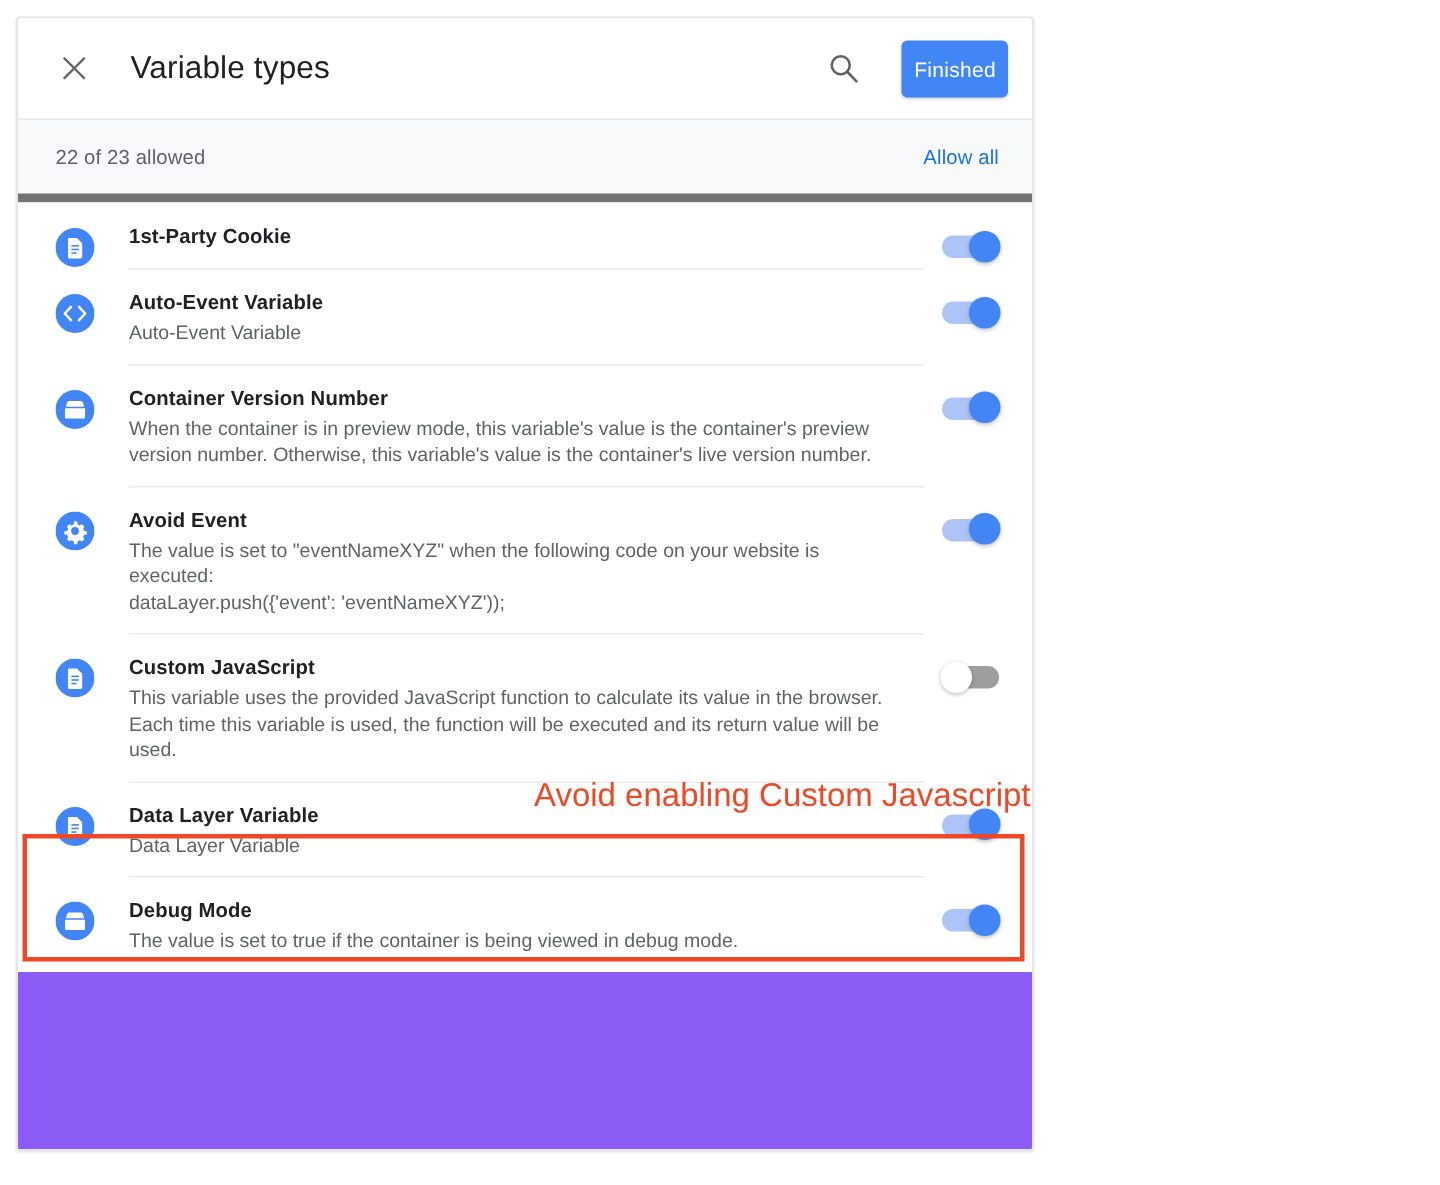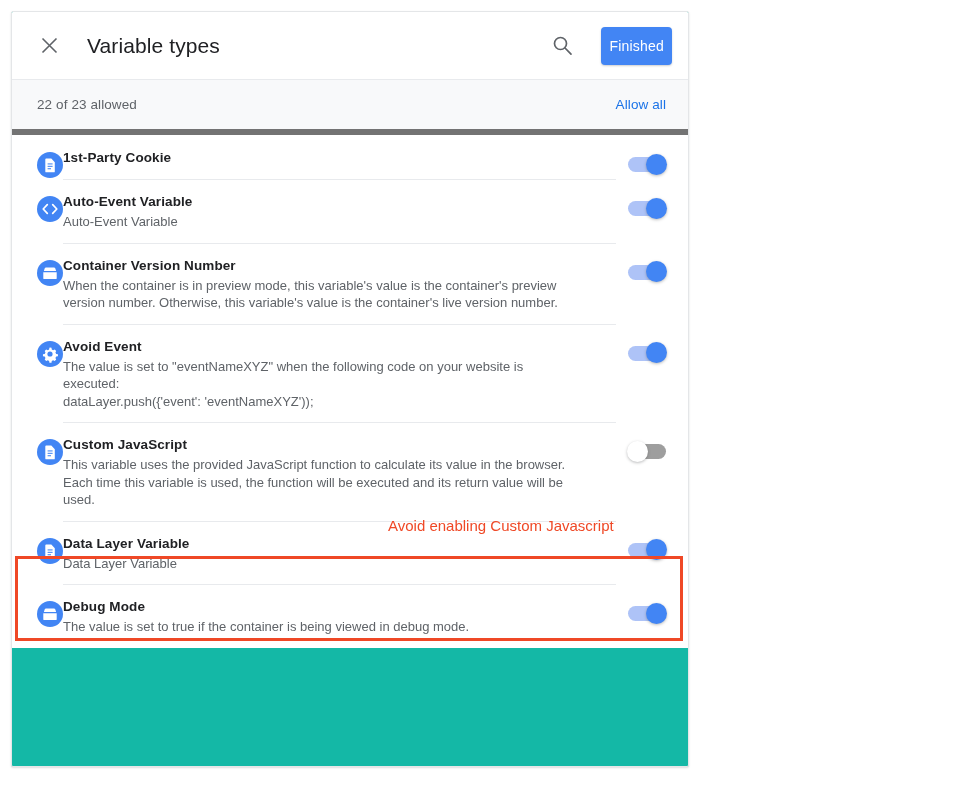--- a/index.html
+++ b/index.html
@@ -22,21 +22,21 @@
     height: 790px;
   }
 
   
   .card {
     position: absolute;
     left: 11px;
     top: 11px;
     width: 678px;
     height: 756px;
-    background: #14b8a6;
+    background: #8b5cf6;
     border: 1px solid #e4e6e8;
     border-radius: 2px;
     box-shadow: 0 1px 2px rgba(60,64,67,.18);
     box-sizing: border-box;
     overflow: hidden;
   }
 
   
   .header {
     height: 68px;
@@ -142,20 +142,21 @@
   .row-icon {
     flex: 0 0 auto;
     width: 26px;
     height: 26px;
     margin-top: 17px;
   }
   .row-icon svg { display: block; }
 
   .row-body {
     flex: 1 1 auto;
+    margin-left: 23px;
     padding: 13px 0 12px 0;
     border-top: 1px solid #e8eaed;
     min-width: 0;
   }
   .row:first-child .row-body { border-top: none; padding-top: 14px; }
 
   .row-title {
     font-size: 13.5px;
     font-weight: 700;
     color: #202124;
@@ -202,23 +203,23 @@
     box-shadow: 0 1px 3px rgba(60,64,67,.35);
   }
   .toggle.on .track { background: #aec3f7; }
   .toggle.on .knob  { right: -1px; background: #4285f4; }
   .toggle.off .track { background: #9e9e9e; }
   .toggle.off .knob  { left: -1px; background: #ffffff; }
 
   
   .annotation-text {
     position: absolute;
-    left: 388px;
+    left: 356px;
     top: 517px;
-    font-size: 15px;
+    font-size: 22px;
     color: #ef4826;
     white-space: nowrap;
     letter-spacing: 0;
     pointer-events: none;
   }
   .annotation-box {
     position: absolute;
     left: 15px;
     top: 556px;
     width: 668px;

